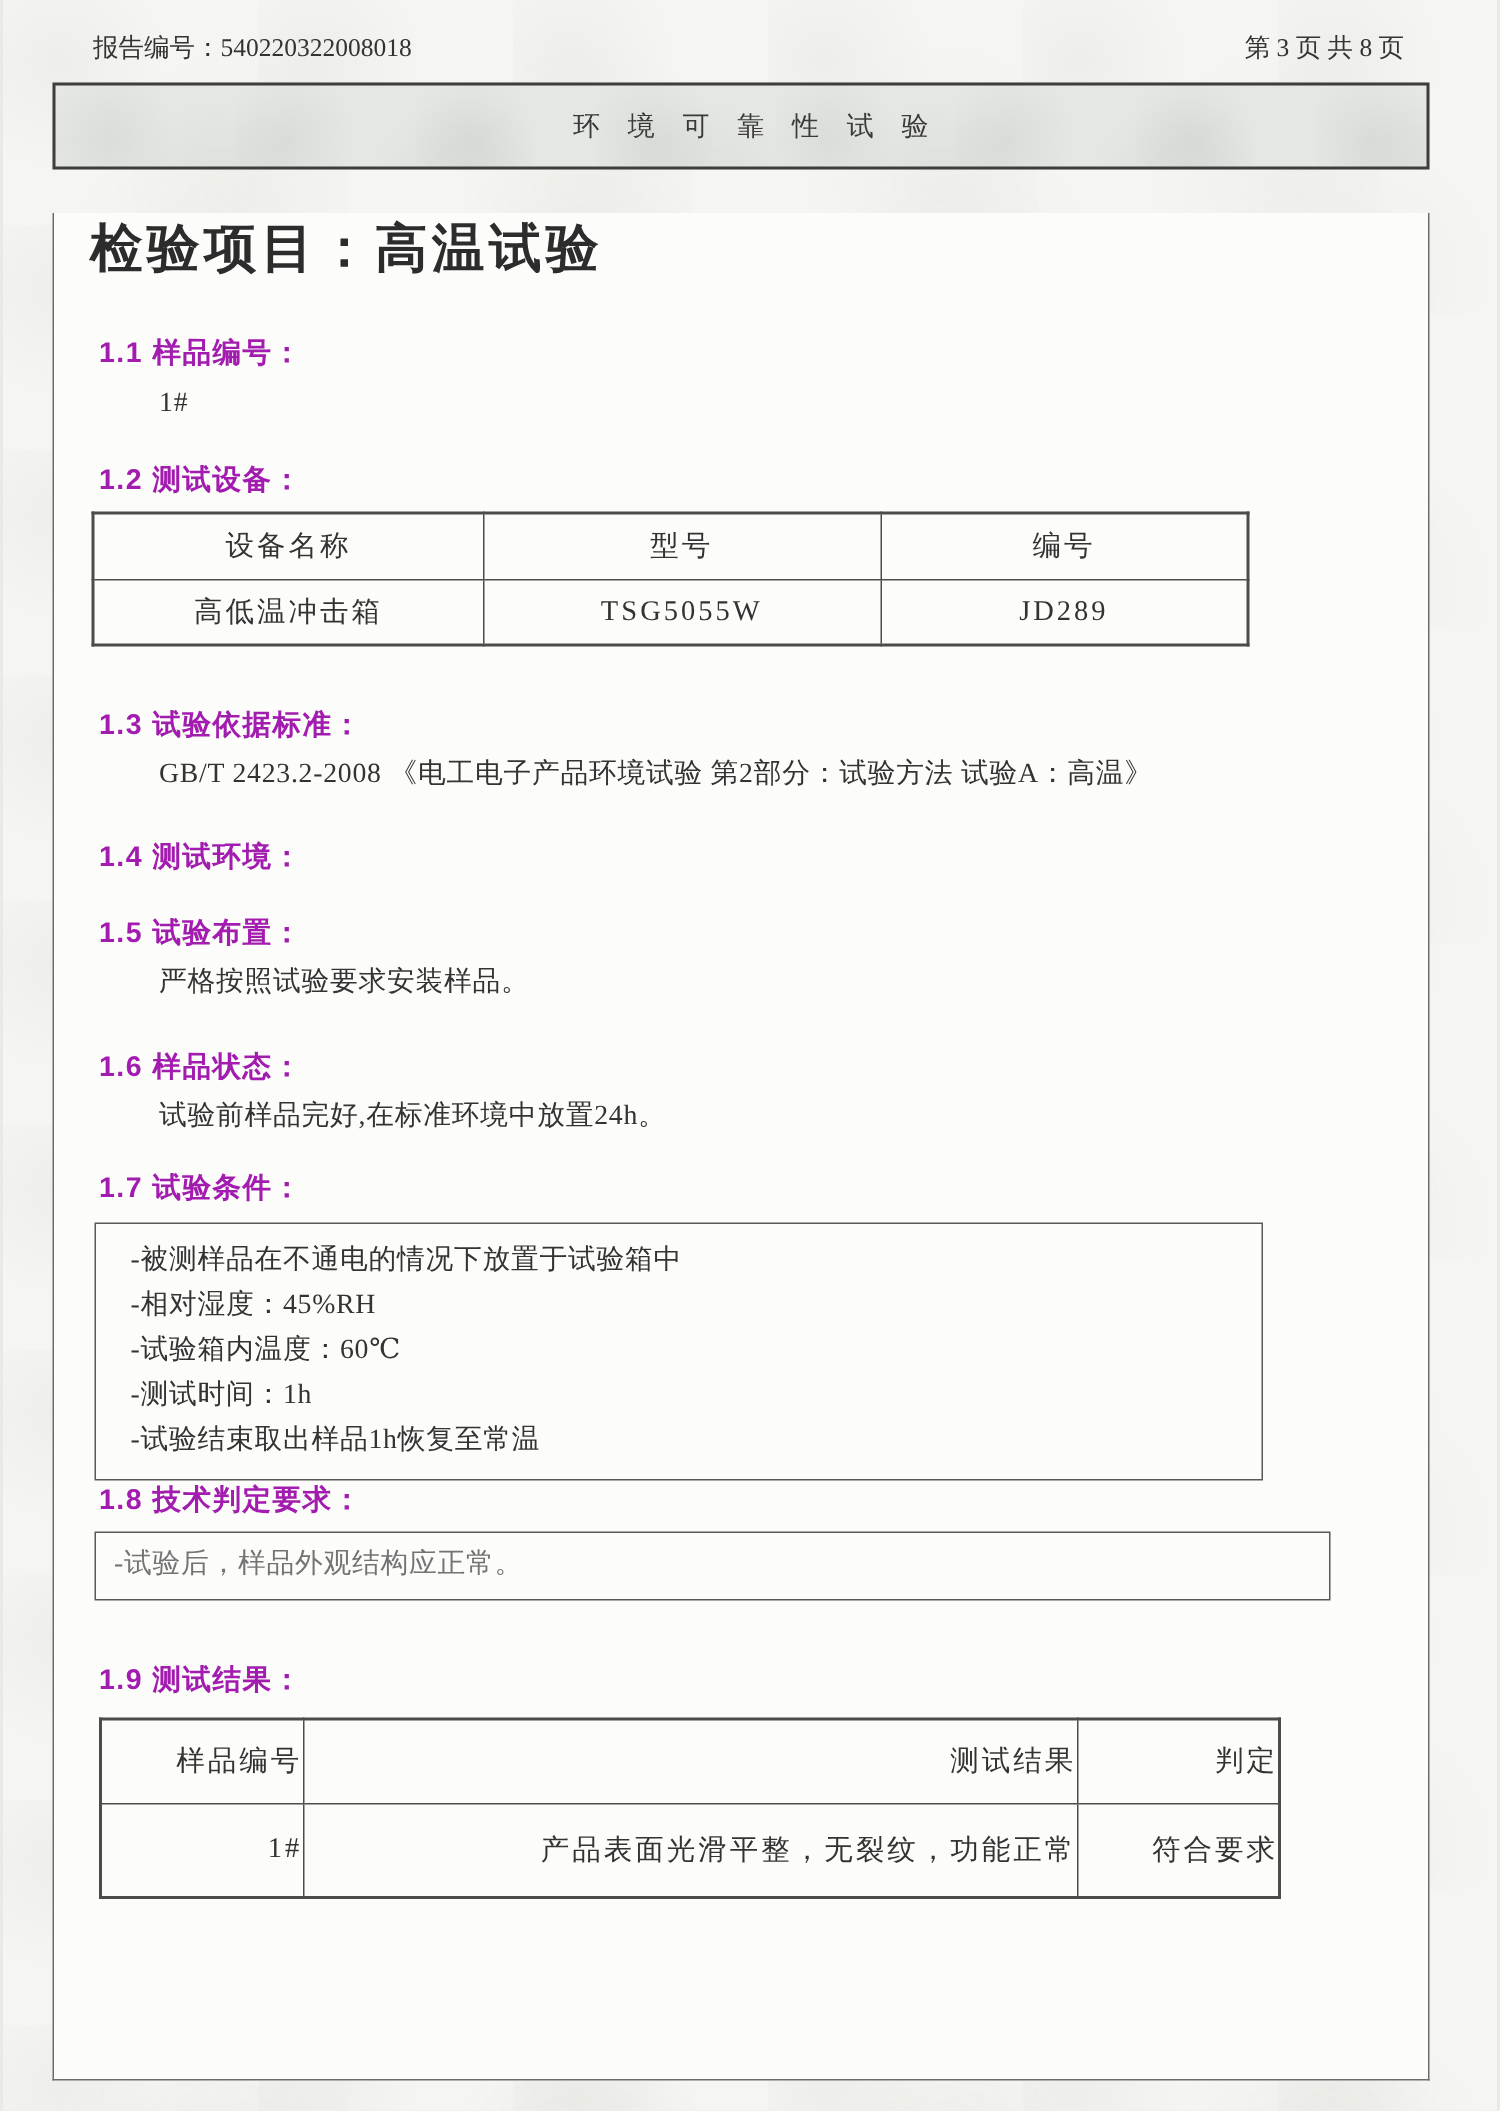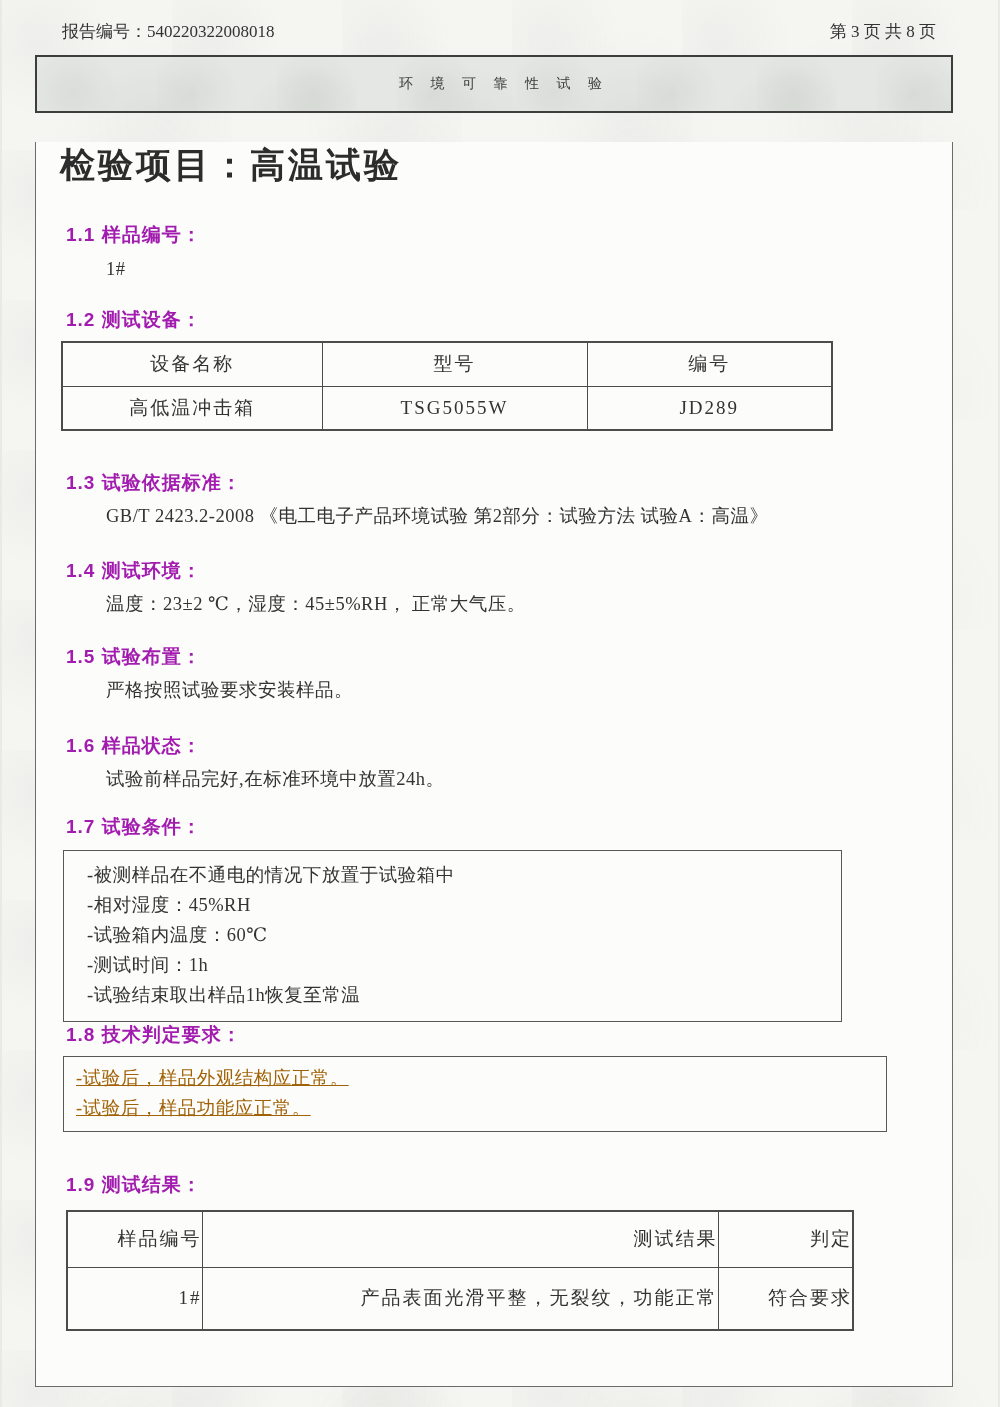--- a/index.html
+++ b/index.html
@@ -39,21 +39,21 @@
     background-color: #e4e7e3;
     background-image:
       radial-gradient(circle at 30% 40%, rgba(95,102,92,0.08), transparent 45%),
       radial-gradient(circle at 70% 70%, rgba(95,102,92,0.07), transparent 50%);
     background-size: 120px 90px, 160px 110px;
     display: flex;
     align-items: center;
     justify-content: center;
   }
   .banner-title {
-    font-size: 14px;
+    font-size: 18px;
     letter-spacing: 7px;
     color: #3a3a3a;
     font-weight: 500;
     transform: translateX(10px);
   }
   .contentbox {
     height: 1245px;
     border: 1.5px solid #6b6b68;
     border-top: none;
     background: #fcfcfa;
@@ -109,23 +109,22 @@
     letter-spacing: 0.5px;
     background: transparent;
   }
   .req-box {
     margin: 8px 0 0 27px;
     width: 824px;
     border: 1.5px solid #585855;
     padding: 6px 12px 8px 12px;
     font-size: 18.5px;
     line-height: 30px;
-    color: #a16207;
+    color: #737373;
     letter-spacing: 0.5px;
-    text-decoration: underline;
   }
   .res-table {
     margin: 12px 0 0 30px;
     width: 786px;
     border: 2px solid #4c4c4a;
     font-size: 19px;
     color: #333;
     table-layout: fixed;
   }
   .res-table th, .res-table td {
@@ -195,21 +194,20 @@
           </table>
       </div>
 
       <div class="mt-s13">
         <div class="sec-label">1.3 试验依据标准：</div>
         <div class="sec-body">GB/T 2423.2-2008 《电工电子产品环境试验 第2部分：试验方法 试验A：高温》</div>
       </div>
 
       <div class="mt-s14">
         <div class="sec-label">1.4 测试环境：</div>
-        <div class="sec-body">温度：23±2 ℃，湿度：45±5%RH，  正常大气压。</div>
       </div>
 
       <div class="mt-s15">
         <div class="sec-label">1.5 试验布置：</div>
         <div class="sec-body">严格按照试验要求安装样品。</div>
       </div>
 
       <div class="mt-s16">
         <div class="sec-label">1.6 样品状态：</div>
         <div class="sec-body">试验前样品完好,在标准环境中放置24h。</div>
@@ -223,21 +221,20 @@
           <div>-试验箱内温度：60℃</div>
           <div>-测试时间：1h</div>
           <div>-试验结束取出样品1h恢复至常温</div>
         </div>
       </div>
 
       <div class="mt-s18">
         <div class="sec-label">1.8 技术判定要求：</div>
         <div class="req-box">
           <div>-试验后，样品外观结构应正常。</div>
-          <div>-试验后，样品功能应正常。</div>
         </div>
       </div>
 
       <div class="mt-s19">
         <div class="sec-label">1.9 测试结果：</div>
         <table class="res-table">
           <colgroup>
               <col style="width:135px">
               <col style="width:516px">
               <col style="width:135px">

